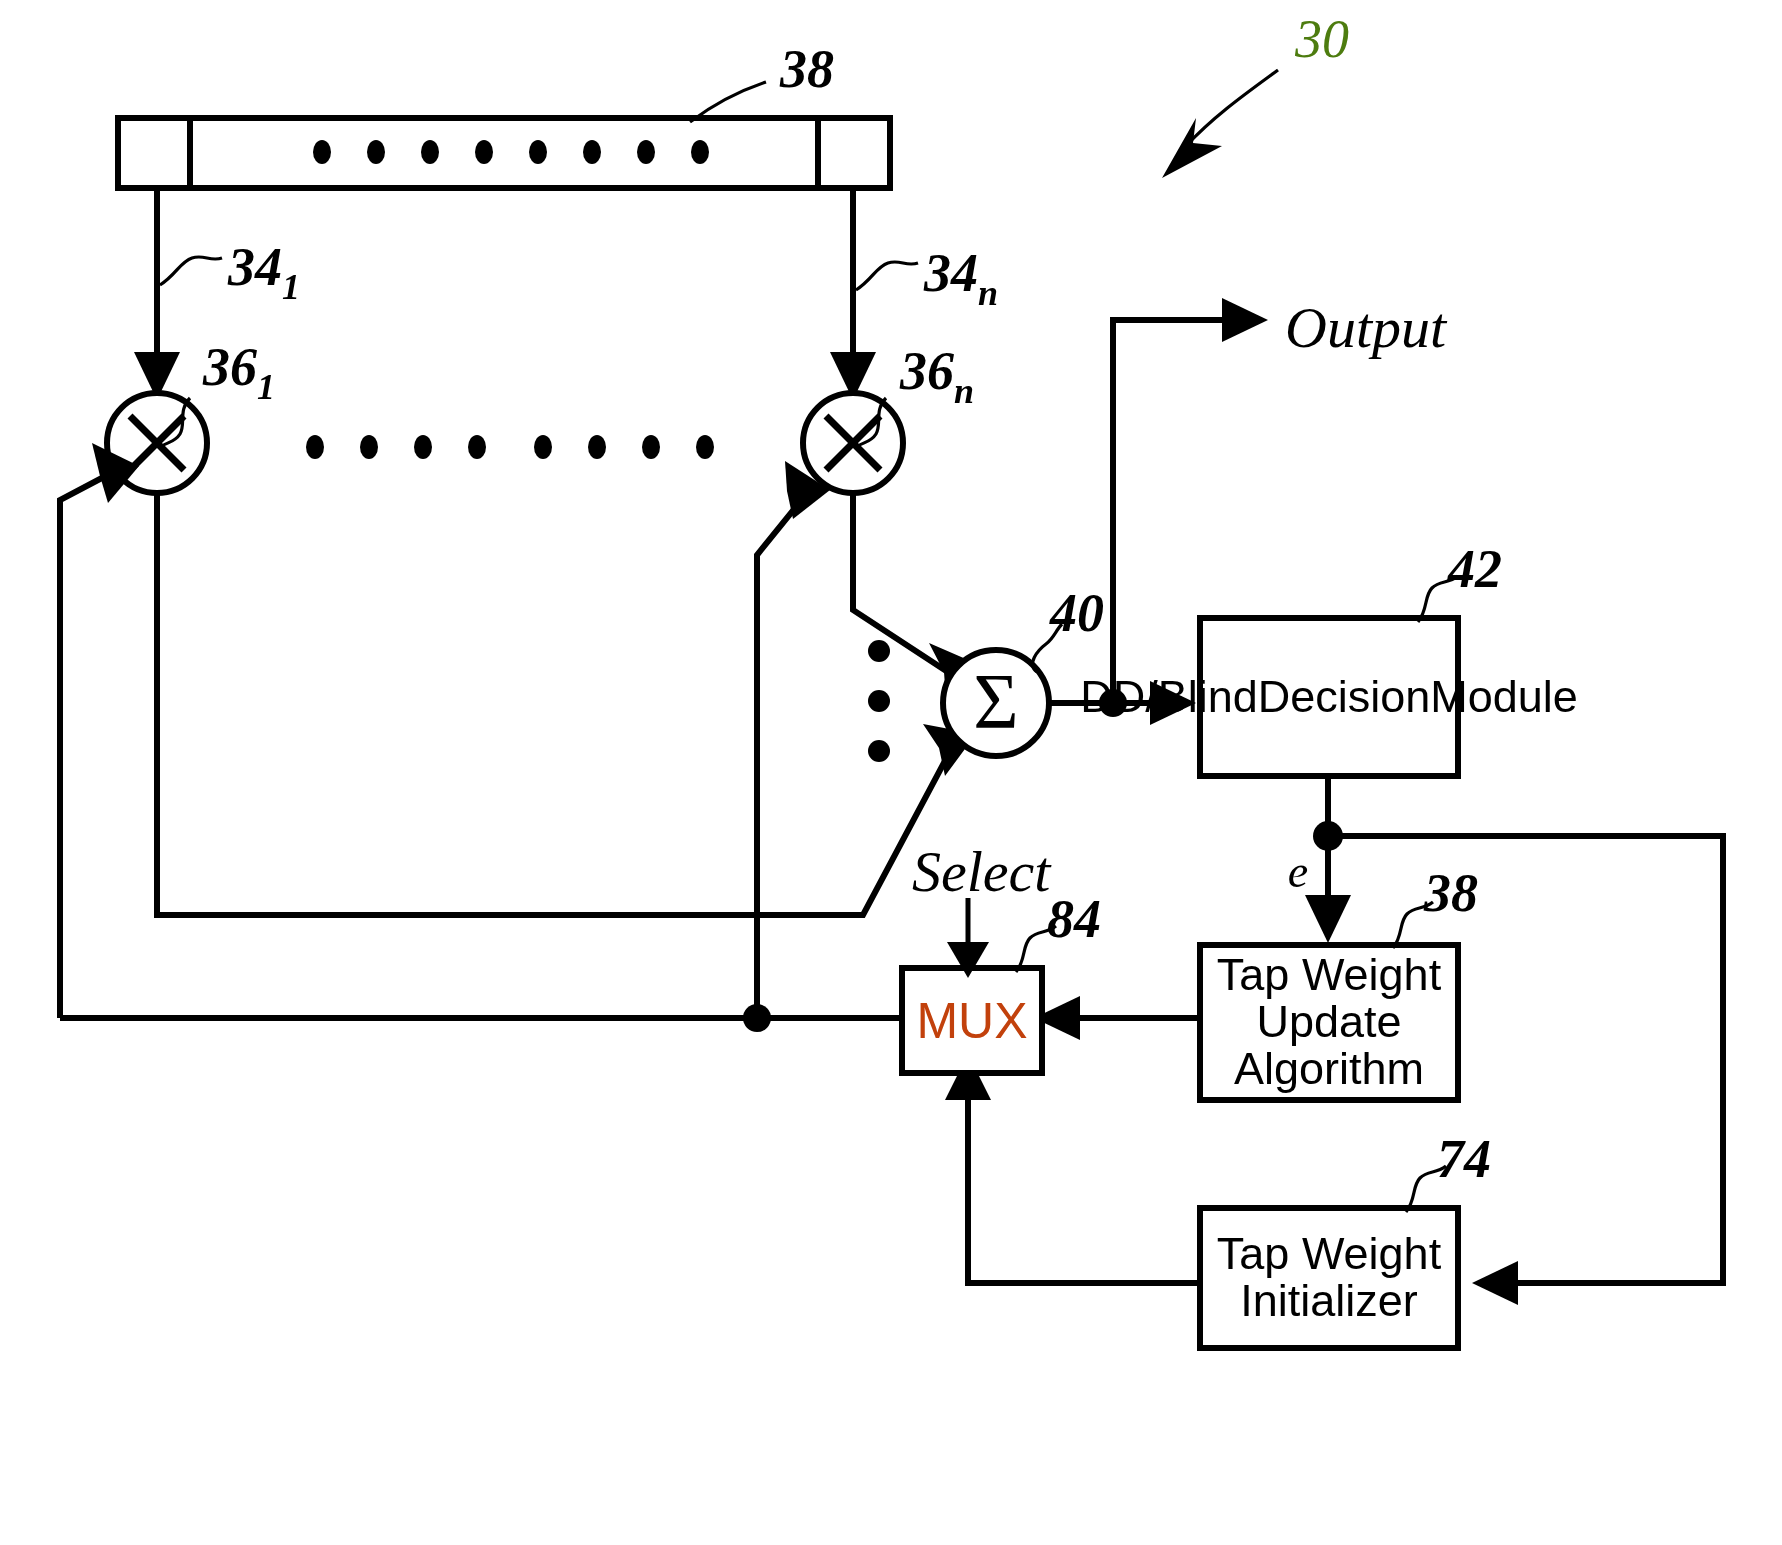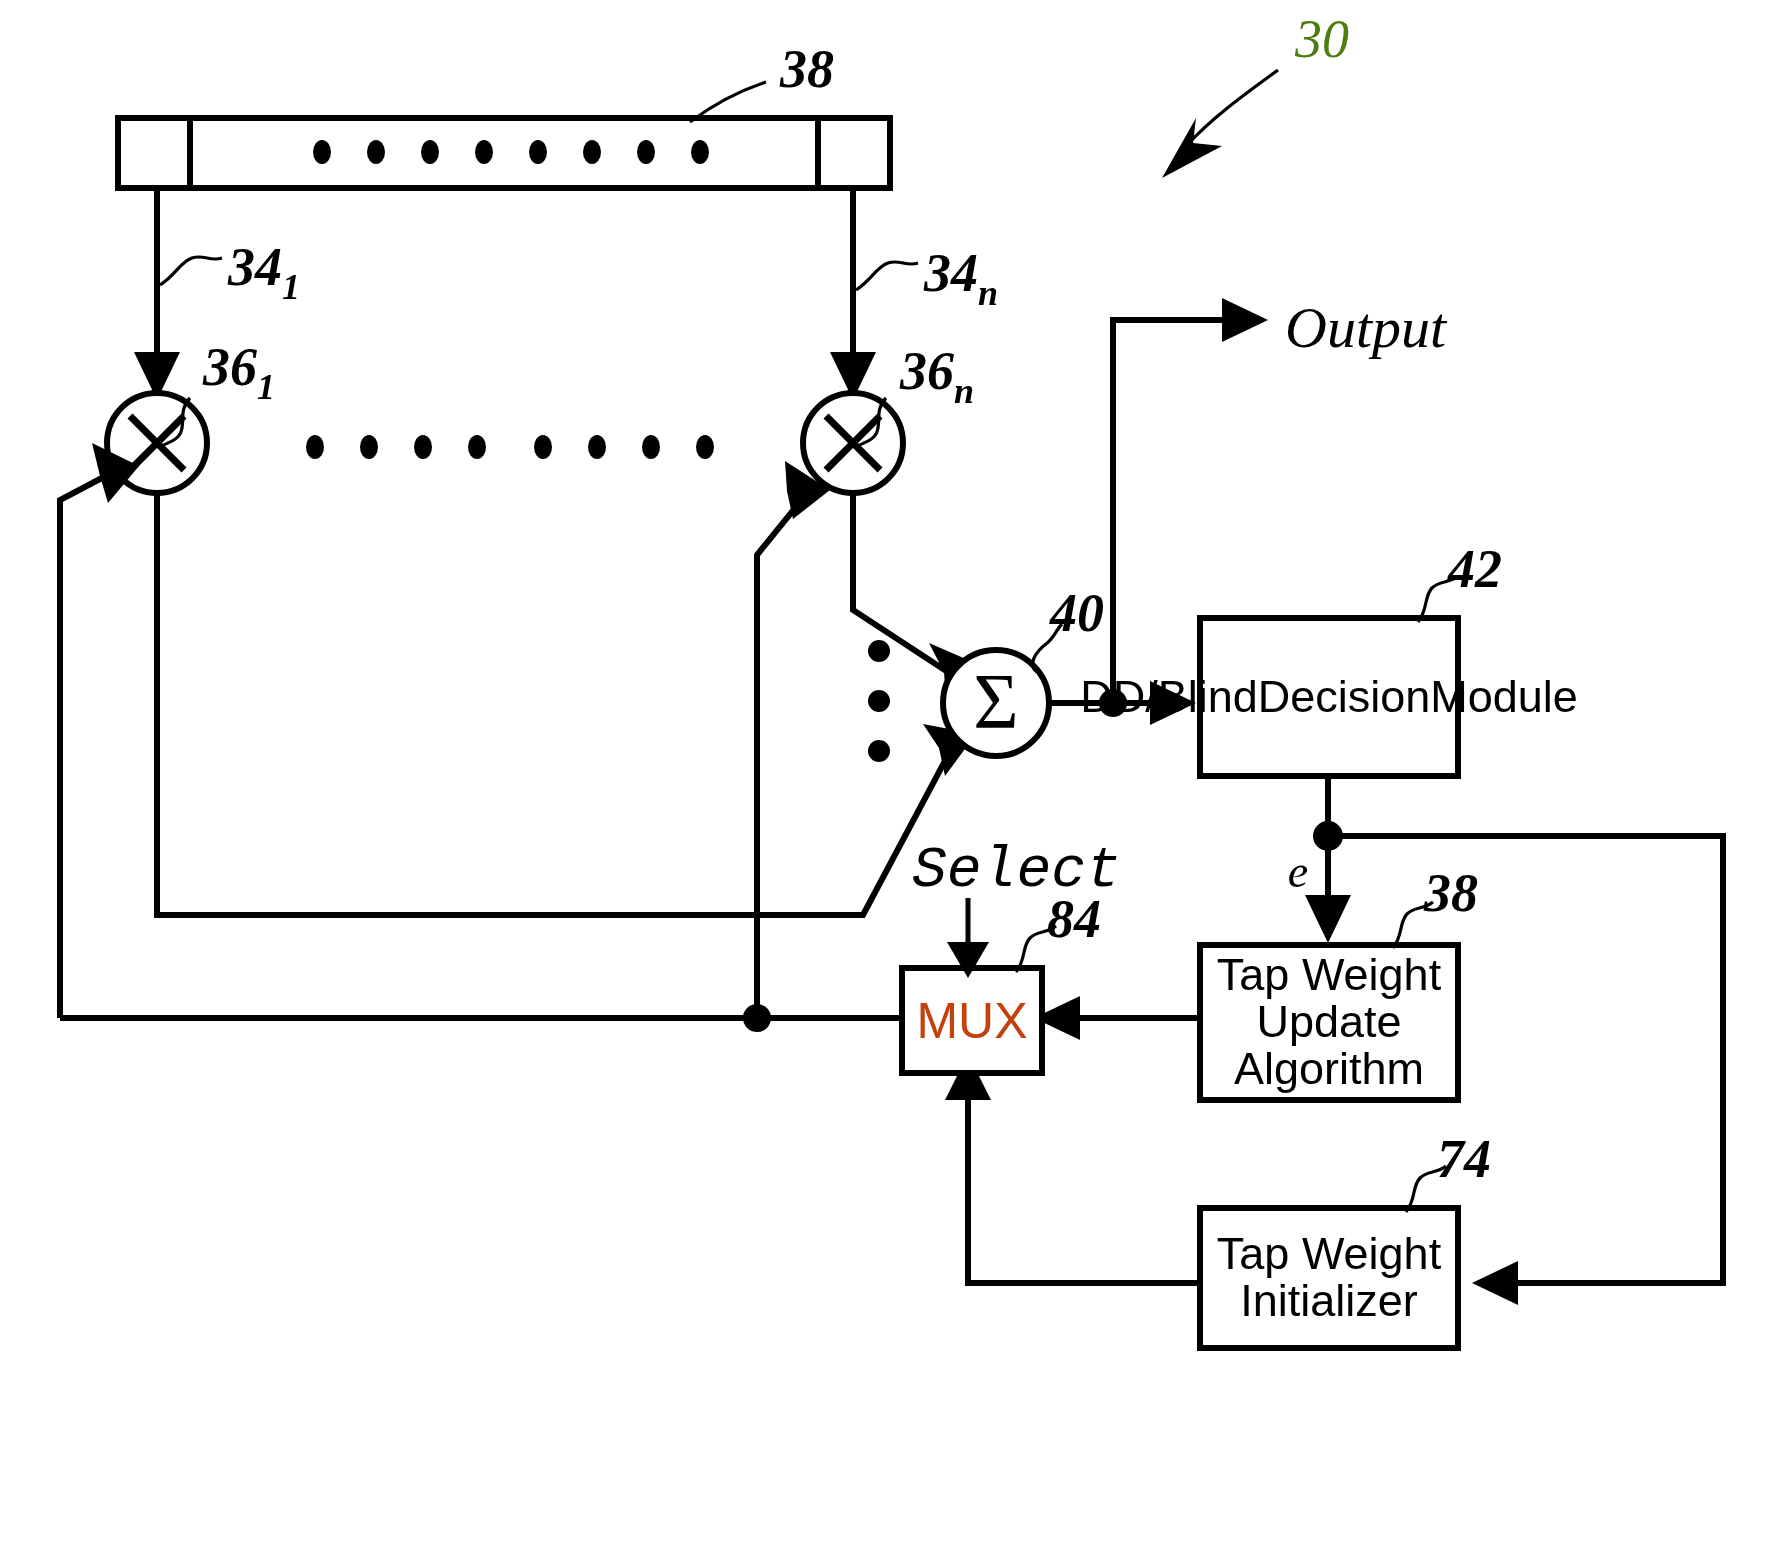--- a/index.html
+++ b/index.html
@@ -280,21 +280,21 @@
   </div>
 
   <div style="position:absolute; left:132px; top:418px; width:50px; height:50px;"></div>
   <div style="position:absolute; left:828px; top:418px; width:50px; height:50px;"></div>
 
   <div style="position:absolute; left:1285px; top:294px;">
     <span style="font-family:'Liberation Serif',serif; font-style:italic; font-size:58px; color:#000;">Output</span>
   </div>
 
   <div style="position:absolute; left:912px; top:838px;">
-    <span style="font-family:Liberation Mono, monospace; font-style:italic; font-size:58px; color:#000;">Select</span>
+    <span style="font-family:Liberation Serif, serif; font-style:italic; font-size:58px; color:#000;">Select</span>
   </div>
 
   <div style="position:absolute; left:1278px; top:845px; width:40px; text-align:center;">
     <span style="font-family:'Liberation Serif',serif; font-style:italic; font-size:46px; color:#000;">e</span>
   </div>
 
   <div style="position:absolute; left:1200px; top:618px; width:258px; height:158px;
               display:flex; flex-direction:row; align-items:center; justify-content:center;
               font-family:'Liberation Sans',sans-serif; font-size:45px; color:#000; line-height:1.04;">
     <div>DD/Blind</div>

